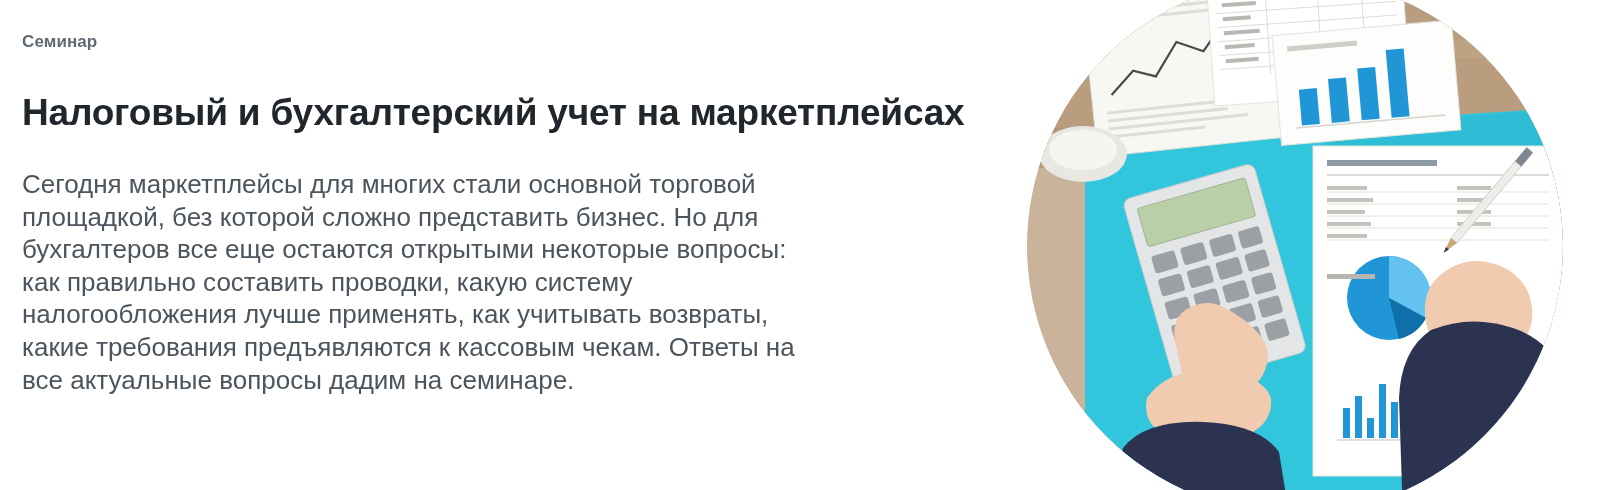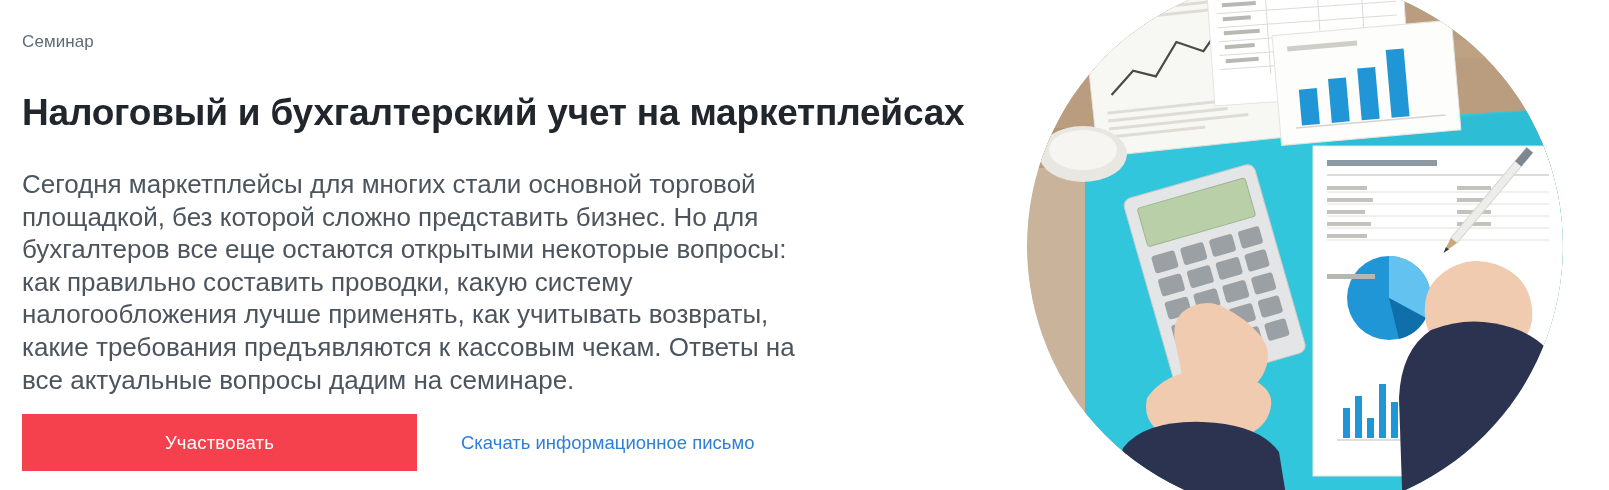--- a/index.html
+++ b/index.html
@@ -27,21 +27,21 @@
     top: 0;
     width: 1000px;
     height: 490px;
   }
 
   .eyebrow {
     margin-top: 31px;
     font-size: 17px;
     line-height: 22px;
     color: #5f6a74;
-    font-weight: 400;
+    font-weight: 700;
     letter-spacing: 0.1px;
   }
 
   .headline {
     margin-top: 38px;
     font-size: 37px;
     line-height: 44px;
     font-weight: 700;
     color: #20262b;
     letter-spacing: -0.2px;
@@ -113,24 +113,20 @@
 
 <div class="page">
 
   <div class="content">
     <div class="eyebrow">Семинар</div>
 
     <h1 class="headline">Налоговый и бухгалтерский учет на маркетплейсах</h1>
 
     <p class="lead">Сегодня маркетплейсы для многих стали основной торговой площадкой, без которой сложно представить бизнес. Но для бухгалтеров все еще остаются открытыми некоторые вопросы: как правильно составить проводки, какую систему налогообложения лучше применять, как учитывать возвраты, какие требования предъявляются к кассовым чекам. Ответы на все актуальные вопросы дадим на семинаре.</p>
 
-    <div class="actions">
-      <button class="btn-primary">Участвовать</button>
-      <a class="link-secondary" href="#">Скачать информационное письмо</a>
-    </div>
   </div>
 
   <div class="hero-media">
     <svg viewBox="0 0 536 536" preserveAspectRatio="xMidYMid slice" role="img" aria-hidden="true">
       <defs>
         <clipPath id="circleClip">
             <circle cx="268" cy="268" r="268"></circle>
           </clipPath>
       </defs>
       <g clip-path="url(#circleClip)">

